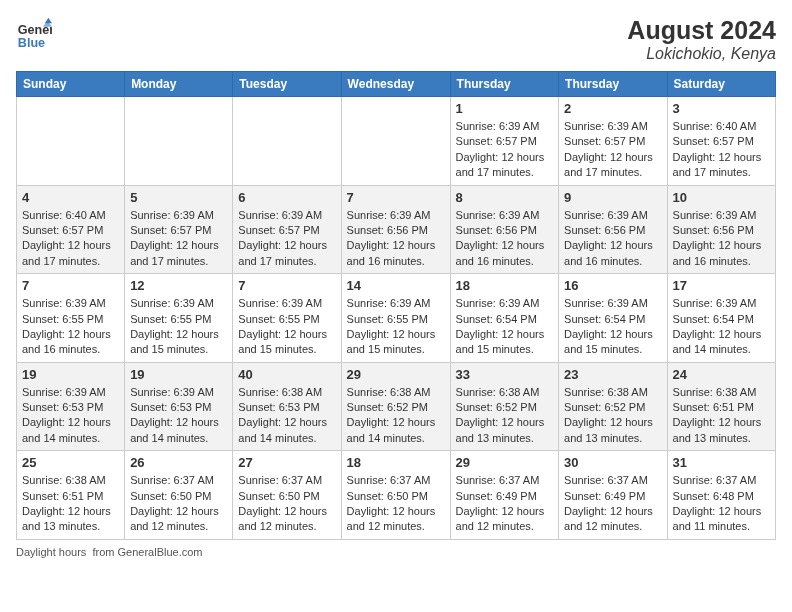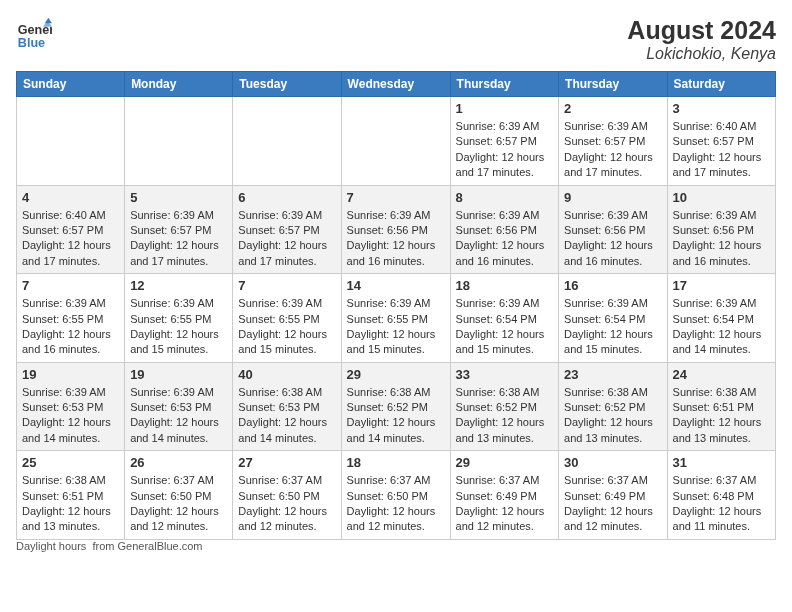--- a/index.html
+++ b/index.html
@@ -71,20 +71,21 @@
     }
     .day-info {
       color: #333;
       line-height: 1.4;
       font-size: 11px;
     }
     .empty-cell {
       background: #fff !important;
     }
     .footer-note {
+      margin-top: 6px;
       font-size: 11px;
       color: #555;
       text-align: left;
     }
   </style>
 </head>
 <body>
 
 <div class="header">
   <div class="logo">

